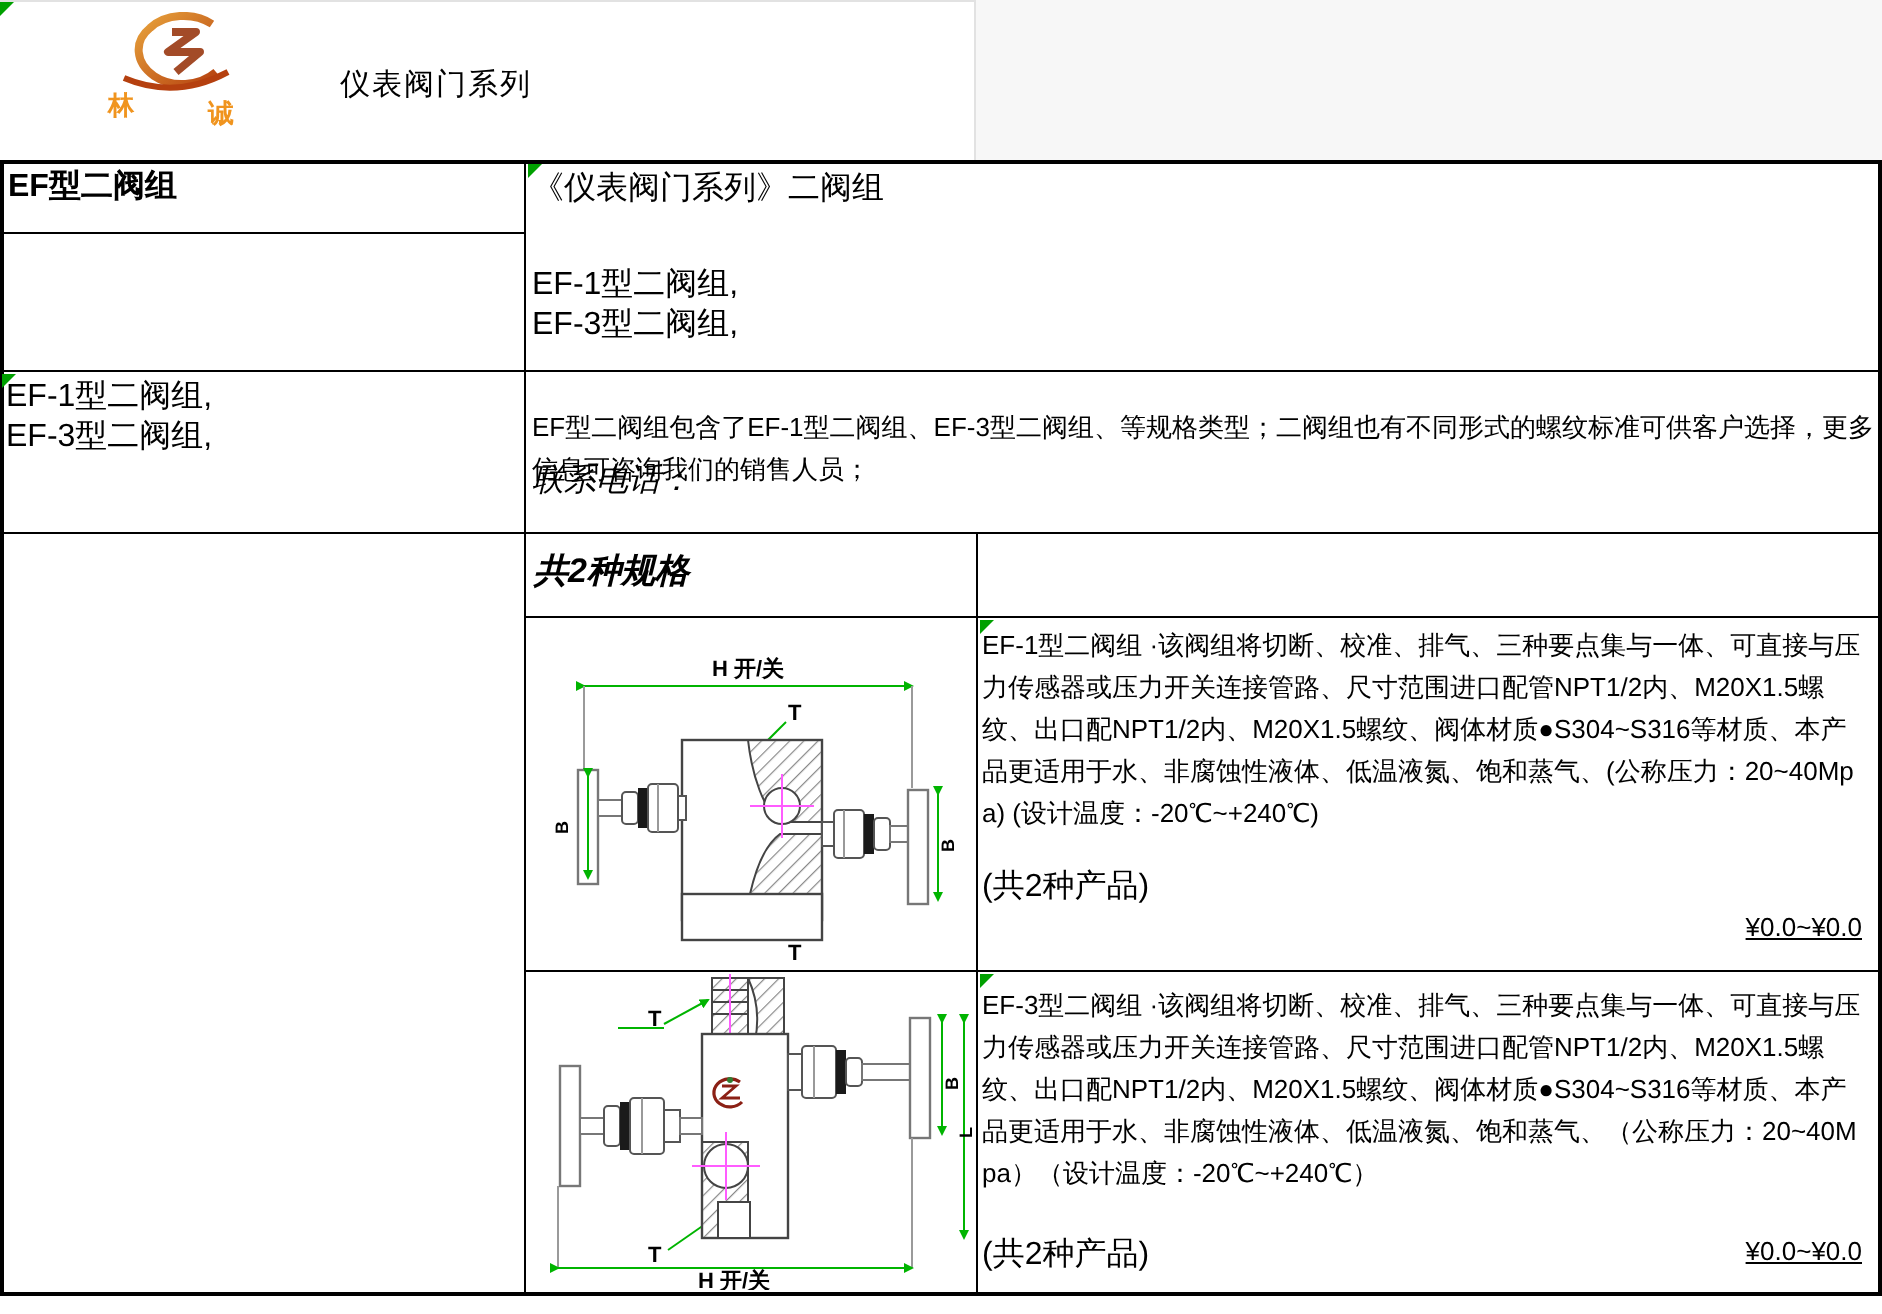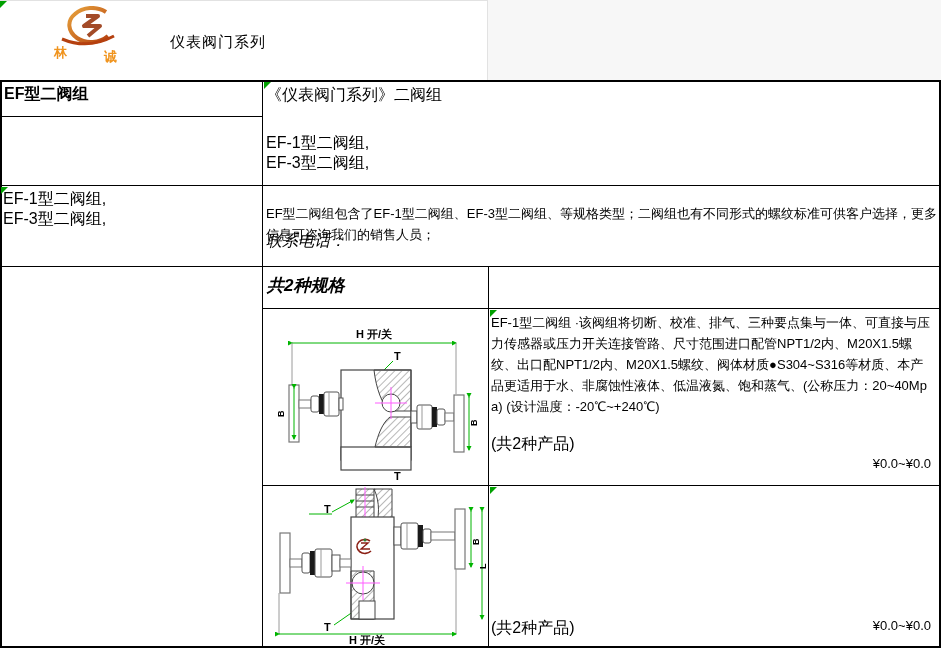--- a/index.html
+++ b/index.html
@@ -6,21 +6,21 @@
   .page{position:relative;width:941px;height:657px;background:#fff;overflow:hidden;
         font-family:"Liberation Sans", sans-serif;color:#000;}
   .abs{position:absolute;}
   .bline{position:absolute;background:#000;}
   .gline{position:absolute;background:#e2e2e2;}
   .marker{position:absolute;width:0;height:0;border-top:7px solid #00A000;border-right:7px solid transparent;}
   .t13{font-size:16px;line-height:20px;}
   .bold{font-weight:bold;}
   .blue{color:#000000;}
   .desc{font-size:13px;line-height:21px;word-break:break-all;}
-  .price{font-size:13px;text-align:right;}
+  .price{font-size:13px;text-align:right;text-decoration:underline;}
   .brand-char{position:absolute;font-size:13px;font-weight:bold;color:#F0941E;}
   svg text{font-family:"Liberation Sans",sans-serif;}
 </style>
 </head>
 <body>
 
 <div class="page">
 
   <div class="gline" style="left:0;top:0;width:941px;height:1px;"></div>
   <div class="gline" style="left:487px;top:0;width:1px;height:80px;"></div>
@@ -184,18 +184,19 @@
       <line x1="218" y1="24" x2="218" y2="132" stroke="#00B400" stroke-width="1" marker-start="url(#ag)" marker-end="url(#ag)"></line>
       <text x="222" y="82" font-size="9" font-weight="bold" fill="#000" transform="rotate(-90 222 82)">L</text>
 
       <line x1="15" y1="106" x2="15" y2="147" stroke="#9a9a9a" stroke-width="1"></line>
       <line x1="192" y1="82" x2="192" y2="147" stroke="#9a9a9a" stroke-width="1"></line>
       <line x1="15" y1="147" x2="192" y2="147" stroke="#00B400" stroke-width="1" marker-start="url(#ag)" marker-end="url(#ag)"></line>
       <text x="103" y="157" font-size="11" font-weight="bold" text-anchor="middle" fill="#000">H 开/关</text>
     </svg>
   </div>
 
+  <div class="abs desc" style="left:491px;top:492px;width:444px;">EF-3型二阀组  ·该阀组将切断、校准、排气、三种要点集与一体、可直接与压力传感器或压力开关连接管路、尺寸范围进口配管NPT1/2内、M20X1.5螺纹、出口配NPT1/2内、M20X1.5螺纹、阀体材质●S304~S316等材质、本产品更适用于水、非腐蚀性液体、低温液氮、饱和蒸气、（公称压力：20~40Mpa）（设计温度：-20℃~+240℃）</div>
   <div class="abs" style="left:491px;top:618px;width:440px;">
     <span class="t13">(共2种产品)</span>
     <span class="price" style="float:right;">¥0.0~¥0.0</span>
   </div>
 
 </div>
 
 </body></html>

